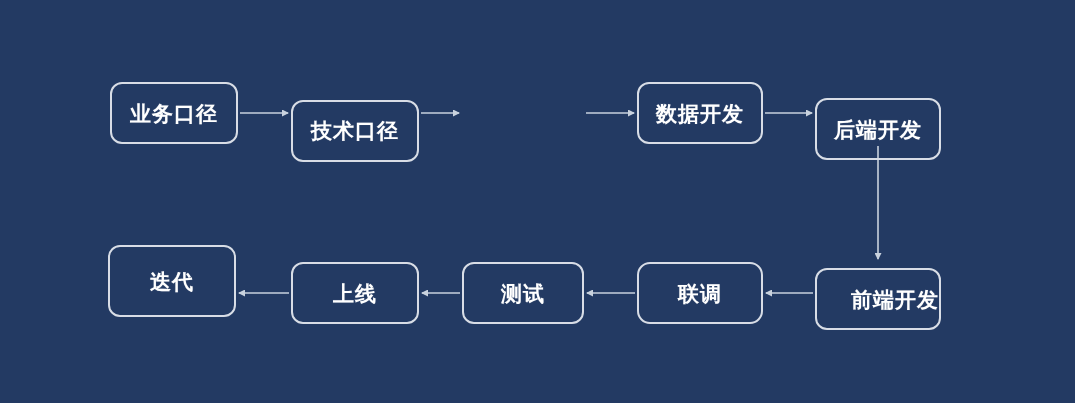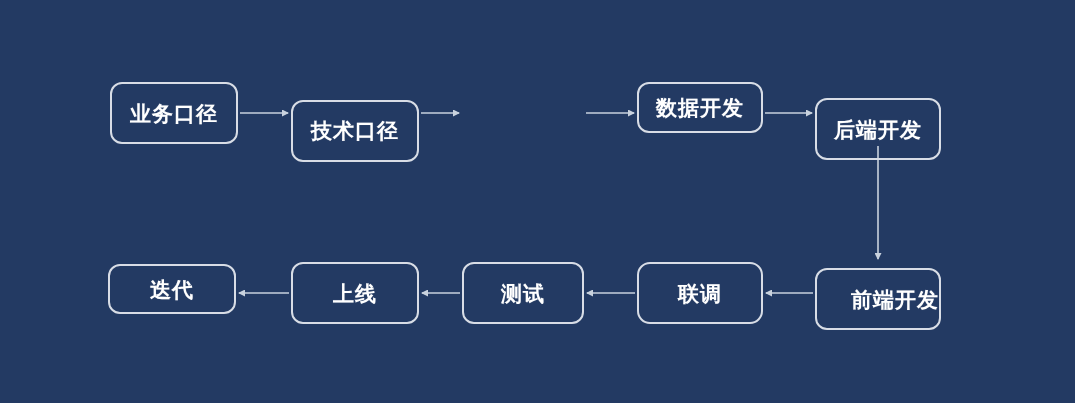--- a/index.html
+++ b/index.html
@@ -87,21 +87,21 @@
 
   <div class="node" style="left:110px; top:82px; width:128px; height:62px;">
     <span class="node-label">业务口径</span>
   </div>
 
   <div class="node" style="left:291px; top:100px; width:128px; height:62px;font-family:Liberation Serif, serif;">
     <span class="node-label">技术口径</span>
   </div>
 
 
-  <div class="node" style="left:637px; top:82px; width:126px; height:51px;">
+  <div class="node" style="left:637px; top:82px; width:126px; height:62px;">
     <span class="node-label">数据开发</span>
   </div>
 
   <div class="node" style="left:815px; top:98px; width:126px; height:62px;">
     <span class="node-label">后端开发</span>
   </div>
 
   <div class="node" style="left:815px; top:268px; width:126px; height:62px;justify-content:flex-end;">
     <span class="node-label">前端开发</span>
   </div>
@@ -111,17 +111,17 @@
   </div>
 
   <div class="node" style="left:462px; top:262px; width:122px; height:62px;">
     <span class="node-label">测试</span>
   </div>
 
   <div class="node" style="left:291px; top:262px; width:128px; height:62px;">
     <span class="node-label">上线</span>
   </div>
 
-  <div class="node" style="left:108px; top:264px; width:128px; height:50px;">
+  <div class="node" style="left:108px; top:245px; width:128px; height:72px;">
     <span class="node-label">迭代</span>
   </div>
 
 </div>
 
 </body></html>

